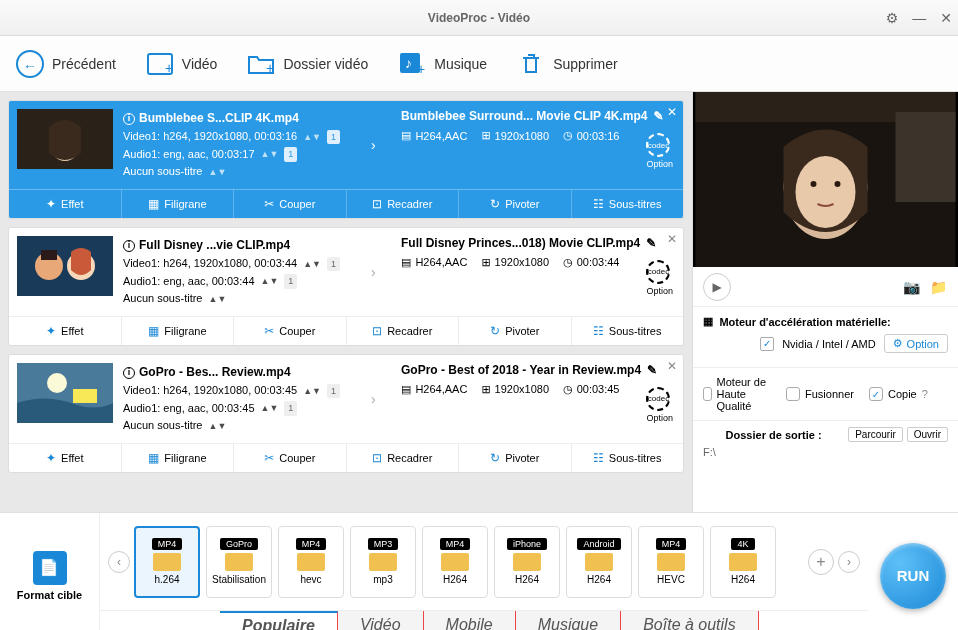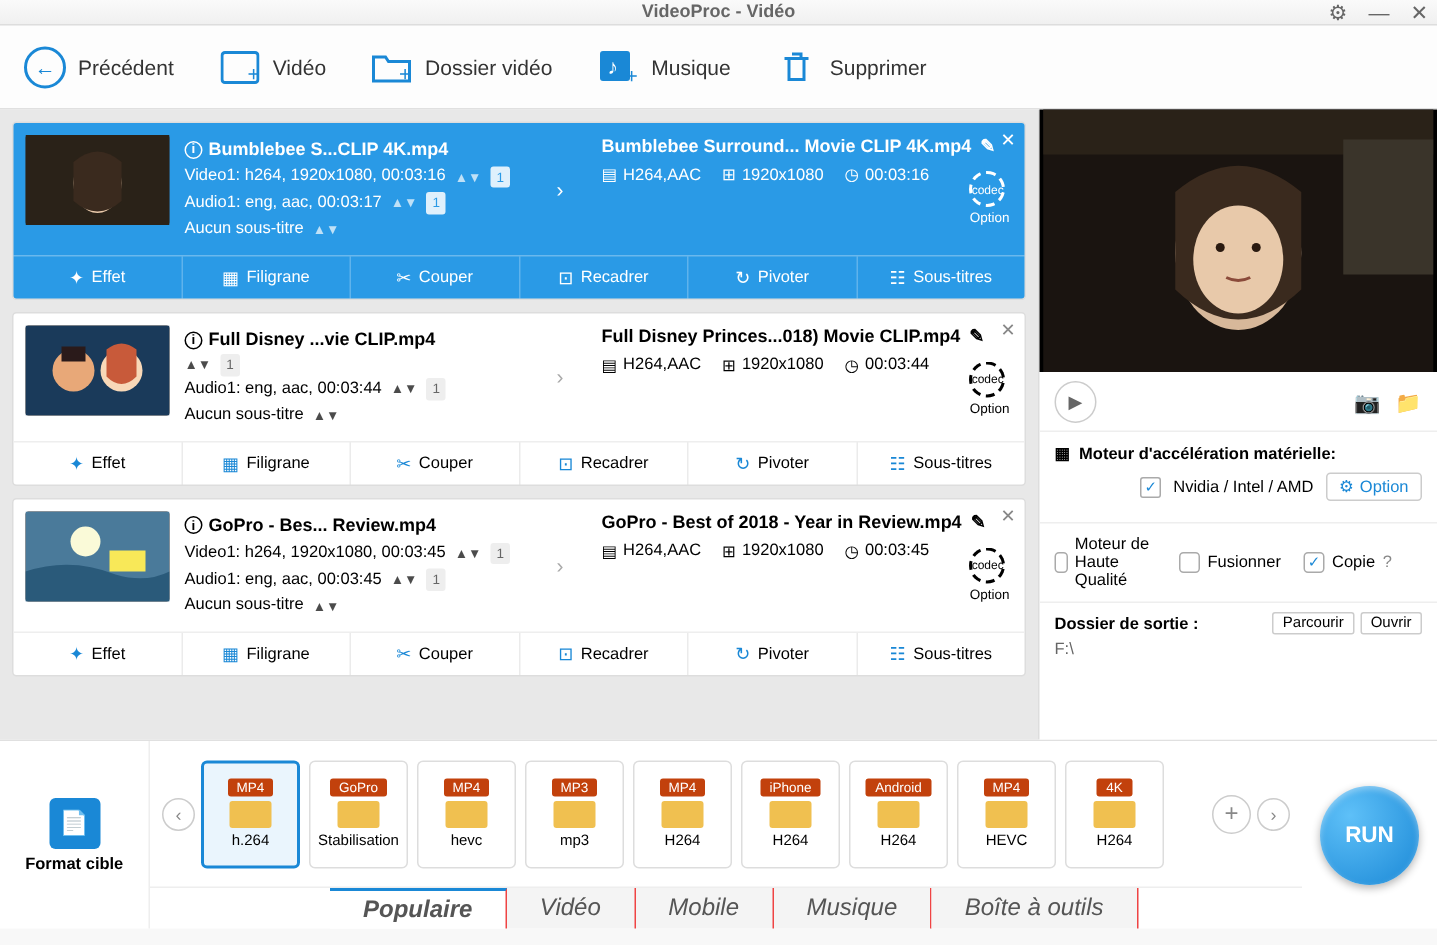--- a/index.html
+++ b/index.html
@@ -1,19 +1,19 @@
 <!DOCTYPE html>
 <html><head>
 <meta charset="utf-8">
 <style>
 * { margin: 0; padding: 0; box-sizing: border-box; font-family: "Segoe UI", Arial, sans-serif; }
 body { width: 958px; height: 630px; background: #f8f8f8; overflow: hidden; position: relative; }
 
 
-.titlebar { height: 17px; background: linear-gradient(#fafafa,#f0f0f0); display: flex; align-items: flex-start; justify-content: center; position: relative; border-bottom: 1px solid #ddd; }
+.titlebar { height: 36px; background: linear-gradient(#fafafa,#f0f0f0); display: flex; align-items: center; justify-content: center; position: relative; border-bottom: 1px solid #ddd; }
 .titlebar .title { font-size: 12px; color: #666; font-weight: 600; }
 .titlebar .wincontrols { position: absolute; right: 6px; display: flex; gap: 14px; color: #666; font-size: 14px; }
 .titlebar .wincontrols span { cursor: pointer; }
 
 
 .toolbar { height: 56px; display: flex; align-items: center; gap: 30px; padding: 0 16px; background: #fdfdfd; border-bottom: 1px solid #e0e0e0; }
 .tbtn { display: flex; align-items: center; gap: 8px; font-size: 14px; color: #333; cursor: pointer; }
 .tbtn .ticon { width: 28px; height: 28px; display: flex; align-items: center; justify-content: center; color: #1a88d6; }
 .tbtn.back .ticon { border: 2px solid #1a88d6; border-radius: 50%; }
 
@@ -60,34 +60,34 @@
 .rsection { padding: 8px 10px; font-size: 11px; }
 .rsection .rtitle { font-weight: 600; margin-bottom: 6px; display: flex; align-items: center; gap: 6px; }
 .rrow { display: flex; align-items: center; gap: 8px; margin-bottom: 6px; }
 .chk { width: 14px; height: 14px; border: 1px solid #aaa; border-radius: 2px; display: inline-flex; align-items: center; justify-content: center; font-size: 10px; color: #1a88d6; }
 .chk.round { border-radius: 3px; }
 .optbtn { border: 1px solid #ccc; border-radius: 3px; padding: 2px 8px; font-size: 11px; display: flex; align-items: center; gap: 4px; color: #1a88d6; cursor: pointer; }
 .checkgrid { display: grid; grid-template-columns: 1fr 1fr 1fr; gap: 6px 4px; font-size: 11px; }
 .checkgrid .cell { display: flex; align-items: center; gap: 5px; }
 .sortie { padding: 6px 10px; font-size: 11px; border-top: 1px solid #eee; }
 .sortie .srow { display: flex; align-items: center; }
-.sortie .slabel { font-weight: 600; flex:1; }
+.sortie .slabel { font-weight: 600; flex:1;text-align:center; }
 .sortie .sbtn { border: 1px solid #ccc; padding: 1px 6px; font-size: 10px; margin-left: 4px; cursor: pointer; border-radius: 2px; }
 
 
 .bottom { height: 126px; background: #fff; border-top: 1px solid #e0e0e0; display: flex; }
 .bleft { width: 100px; display: flex; flex-direction: column; align-items: center; justify-content: center; gap: 4px; border-right: 1px solid #eee; }
 .bleft .blicon { width: 34px; height: 34px; background: #1a88d6; border-radius: 4px; display:flex; align-items:center; justify-content:center; color:#fff; font-size:16px; }
 .bleft .bllabel { font-size: 11px; font-weight: 600; }
 .bcenter { flex: 1; display: flex; flex-direction: column; }
 .formats { flex: 1; display: flex; align-items: center; gap: 4px; padding: 6px 8px; }
 .navbtn { width: 22px; height: 22px; border: 1px solid #ccc; border-radius: 50%; display:flex; align-items:center; justify-content:center; color:#888; cursor:pointer; font-size:12px; }
 .fmt { width: 66px; height: 72px; border: 1px solid #ddd; border-radius: 4px; display:flex; flex-direction:column; align-items:center; justify-content:center; gap:3px; font-size:10px; cursor:pointer; }
 .fmt.selected { border: 2px solid #1a88d6; background: #eaf5fd; }
-.fmt .fbadge { background:#c2410c; color:#fff; font-size:9px; padding:1px 6px; border-radius:2px; }
+.fmt .fbadge { background:#000000; color:#fff; font-size:9px; padding:1px 6px; border-radius:2px; }
 .fmt .fdeco { width:28px; height:18px; background:#f0c050; border-radius:2px; }
 .fmt .ftxt { font-size:10px; }
 .addbtn { width: 26px; height: 26px; border: 1px solid #ccc; border-radius: 50%; display:flex; align-items:center; justify-content:center; font-size:16px; color:#888; cursor:pointer; }
 .tabs { height: 28px; display: flex; border-top: 1px solid #eee; }
 .tabs .tab { padding: 0 22px; display:flex; align-items:center; font-size:16px; color:#555; cursor:pointer; border-right:1px solid #ef4444;font-style:italic; }
 .tabs .tab.active { background:#fff; border-top:2px solid #1a88d6; font-weight:600; }
 .tabs .tab:not(.active){ background:#f4f4f4; }
 .bright { width: 90px; display:flex; align-items:center; justify-content:center; }
 .runbtn { width: 66px; height: 66px; border-radius: 50%; background: radial-gradient(circle at 30% 30%, #5ec0f8, #1a88d6); color:#fff; font-weight:bold; font-size:15px; display:flex; align-items:center; justify-content:center; cursor:pointer; box-shadow: 0 2px 6px rgba(0,0,0,.3), inset 0 2px 4px rgba(255,255,255,.4); }
 
@@ -244,20 +244,21 @@
               <circle cx="64" cy="30" r="14" fill="#f8d8b8"></circle>
               <path d="M54 16 Q64 8 74 16 L74 34 Q64 44 54 34 Z" fill="#c85a3a"></path>
             </svg>
           </div>
       <div class="vinfo">
         <div class="vtitle">
               <span style="border:1px solid currentColor;border-radius:50%;width:12px;height:12px;display:inline-flex;align-items:center;justify-content:center;font-size:9px;">i</span>
               <span>Full Disney ...vie CLIP.mp4</span>
             </div>
         <div class="vline">
+              <span>Video1: h264, 1920x1080, 00:03:44</span>
               <span class="vupdn">▲▼</span>
               <span class="vnum">1</span>
             </div>
         <div class="vline">
               <span>Audio1: eng, aac, 00:03:44</span>
               <span class="vupdn">▲▼</span>
               <span class="vnum">1</span>
             </div>
         <div class="vline">
               <span>Aucun sous-titre</span>

